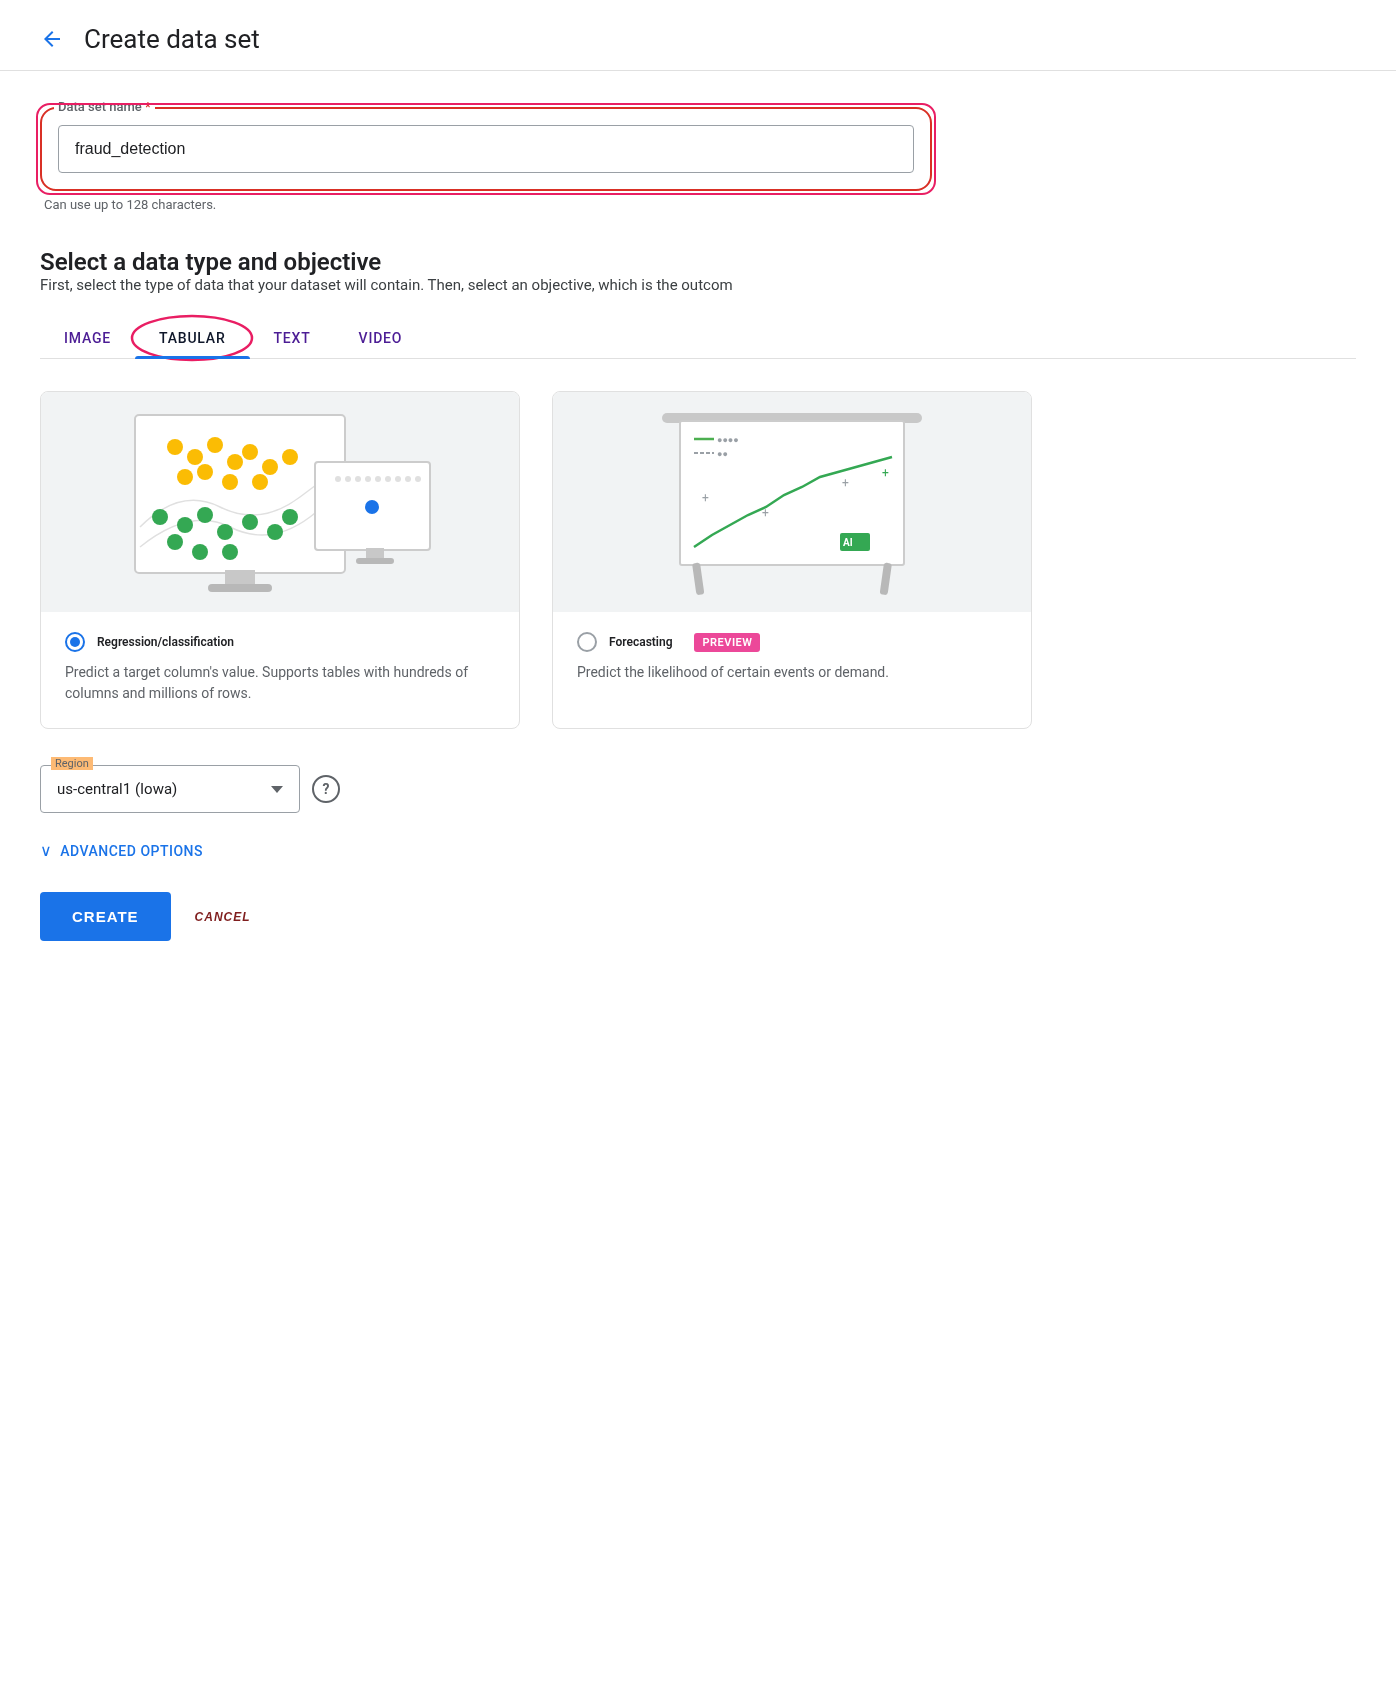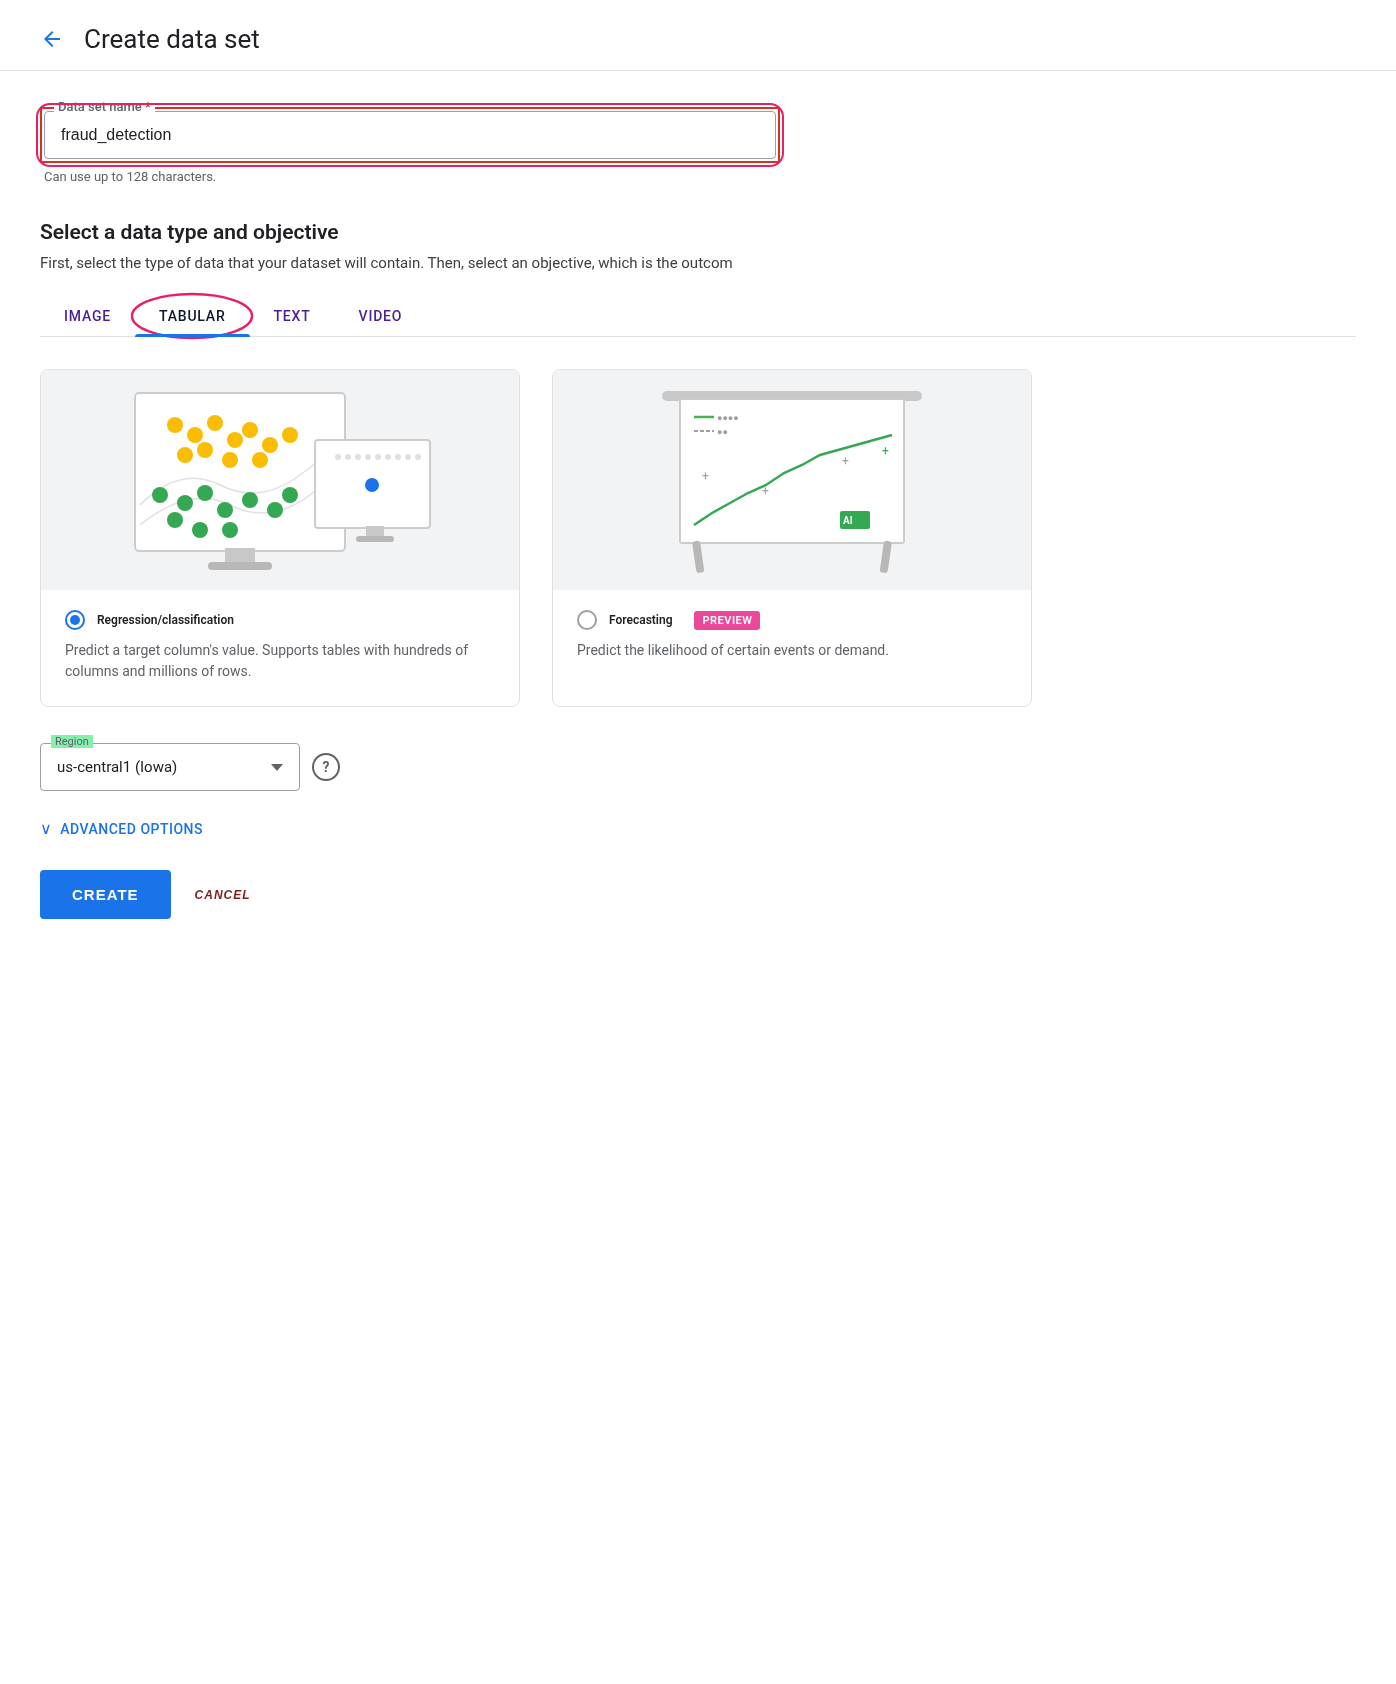--- a/index.html
+++ b/index.html
@@ -54,24 +54,24 @@
       color: #5f6368;
       font-weight: 500;
     }
 
     .field-label .required {
       color: #d93025;
     }
 
     .name-input-wrapper {
       border: 2px solid #d93025;
-      border-radius: 0;
-      padding: 2px;
+      border-radius: 16px;
+      padding: 16px;
       display: inline-block;
-      width: 740px;
+      width: 892px;
       position: relative;
     }
 
     .name-input-wrapper::after {
       content: '';
       position: absolute;
       top: -6px; left: -6px; right: -6px; bottom: -6px;
       border: 2.5px solid #e91e63;
       border-radius: 14px;
       pointer-events: none;
@@ -89,25 +89,24 @@
 
     .field-hint {
       font-size: 13px;
       color: #5f6368;
       margin-top: 6px;
       margin-left: 4px;
     }
 
     
     .section-title {
-      font-size: 21px;
+      font-size: 24px;
       font-weight: 600;
       color: #202124;
       margin-top: 36px;
-      margin-bottom: 10px;
     }
 
     .section-desc {
       font-size: 15px;
       color: #3c4043;
       margin-bottom: 24px;
     }
 
     
     .tabs {
@@ -248,21 +247,21 @@
       width: 260px;
       cursor: pointer;
     }
 
     .region-select-label {
       font-size: 11px;
       color: #5f6368;
       position: absolute;
       top: -9px;
       left: 10px;
-      background: #86efac;
+      background: #fdba74;
       padding: 0 4px;
     }
 
     .dropdown-arrow {
       width: 0;
       height: 0;
       border-left: 6px solid transparent;
       border-right: 6px solid transparent;
       border-top: 7px solid #5f6368;
       margin-left: auto;

